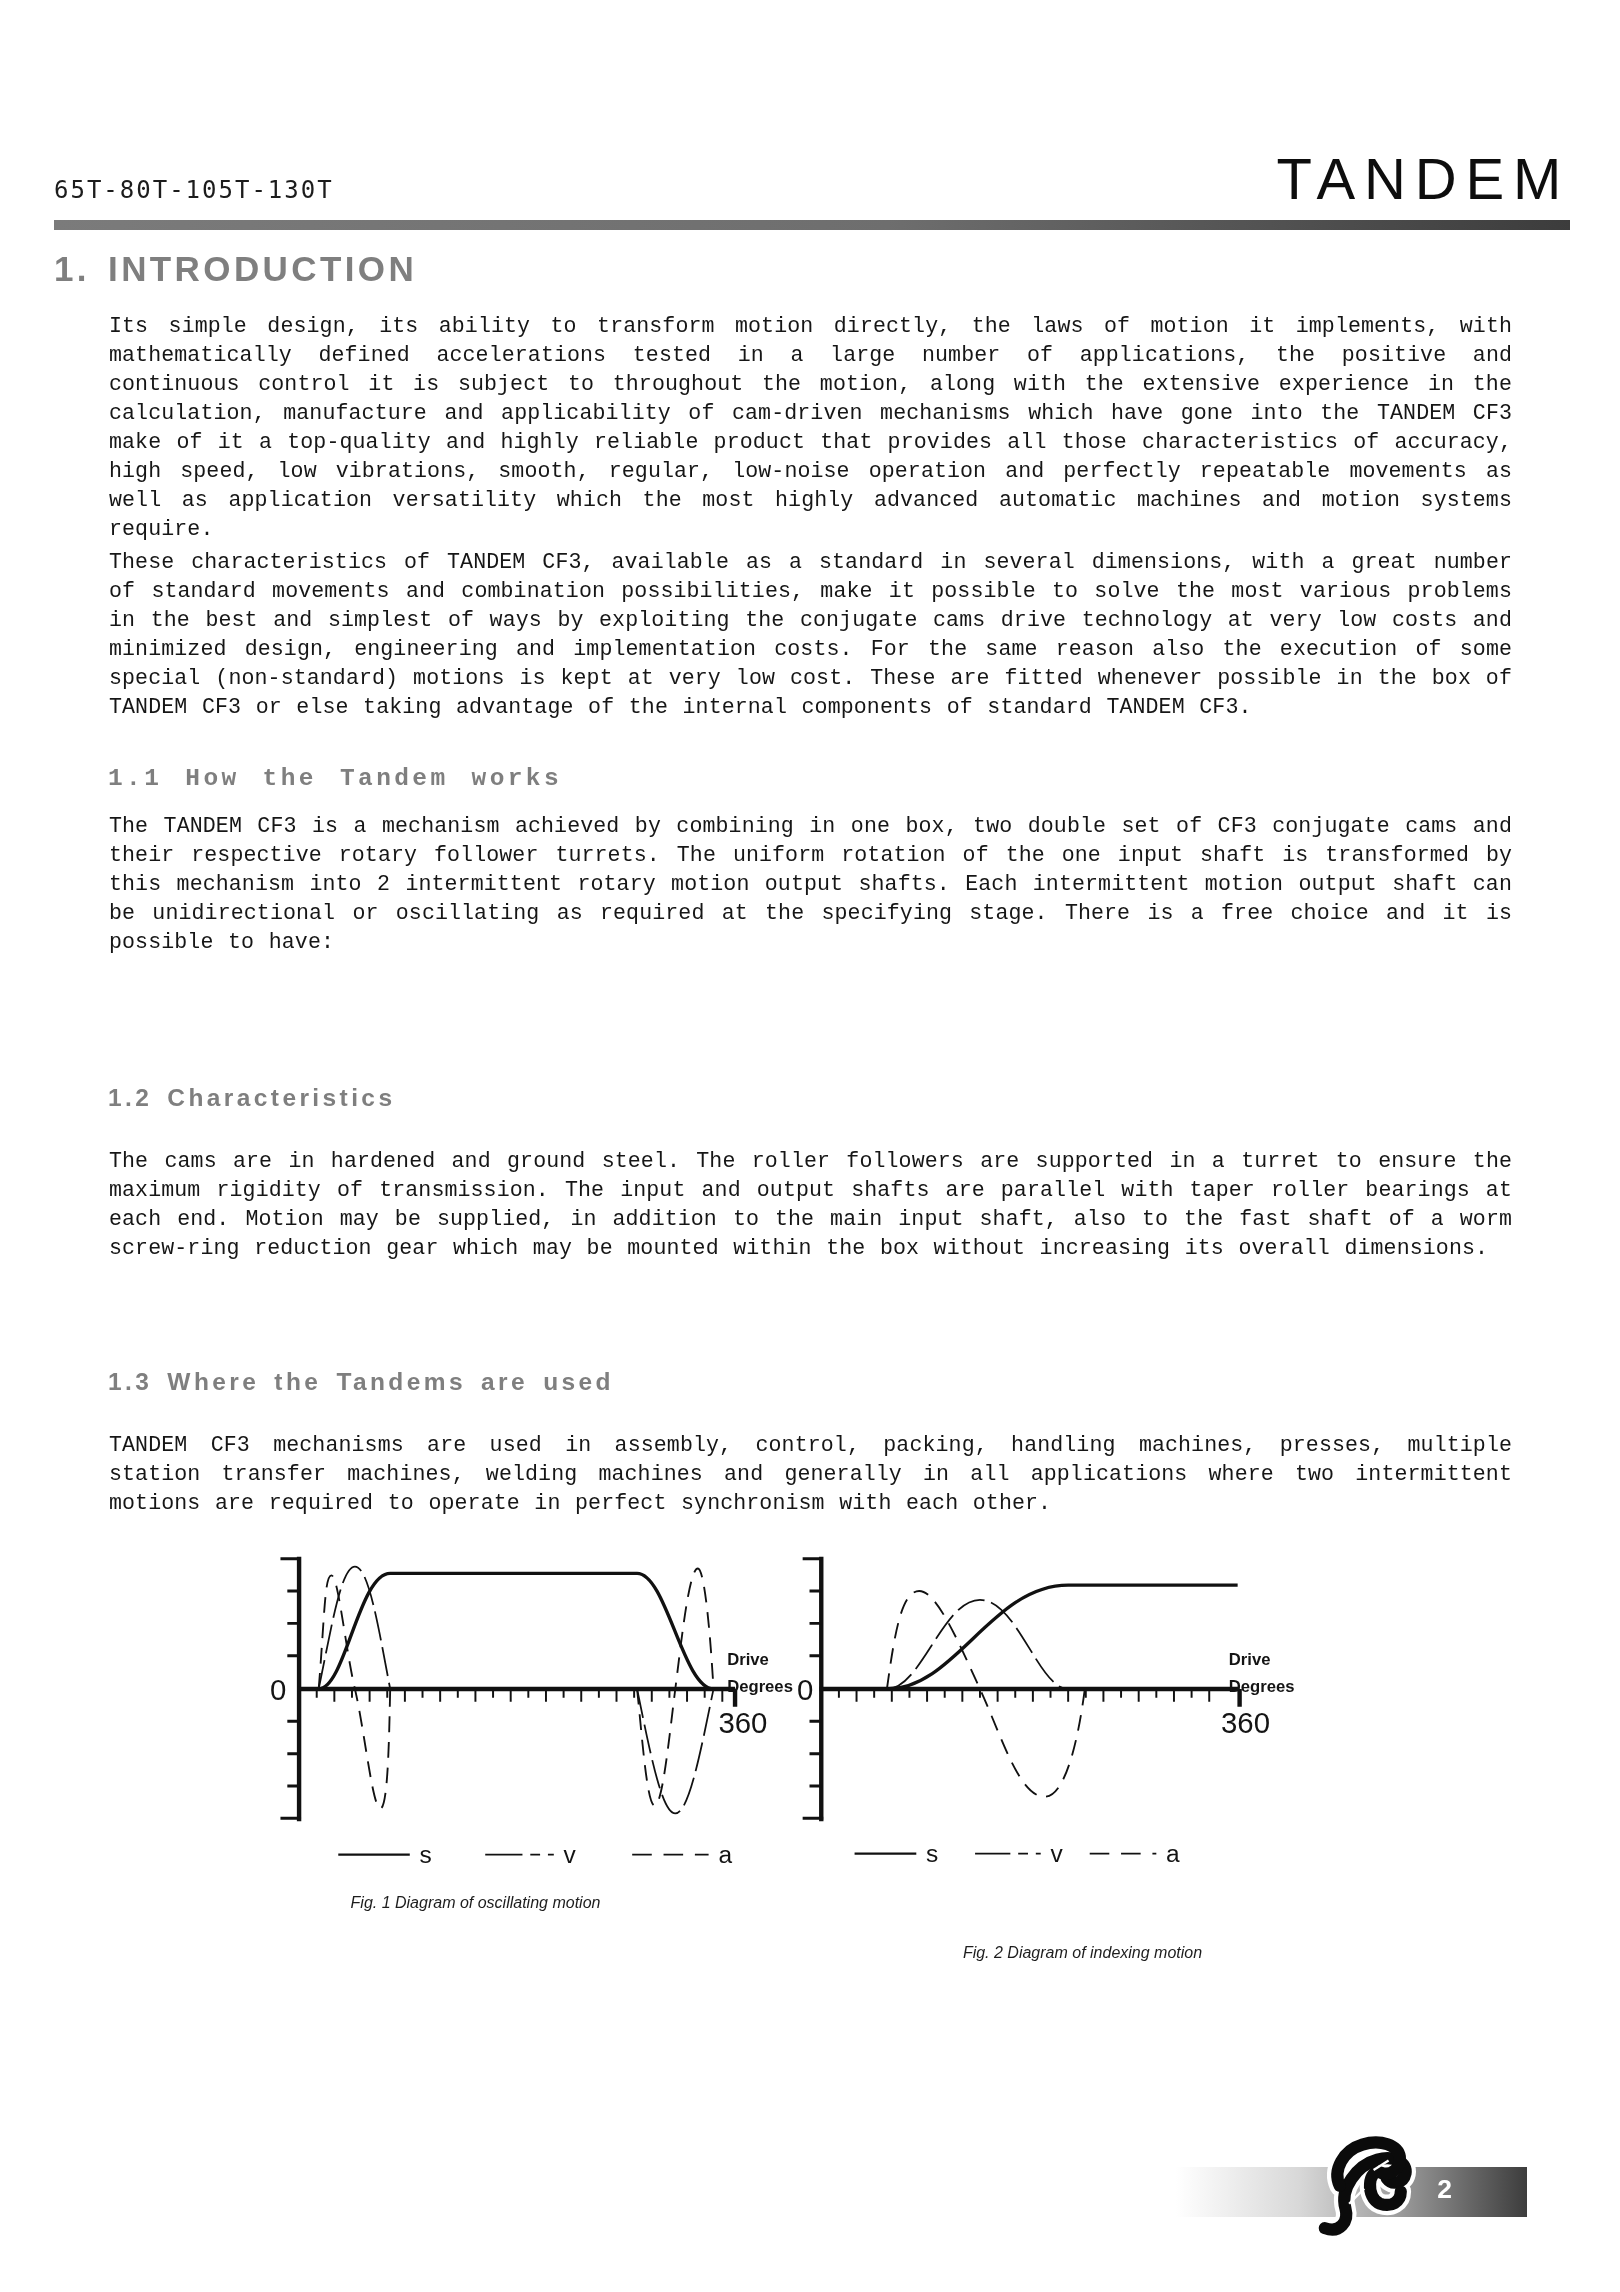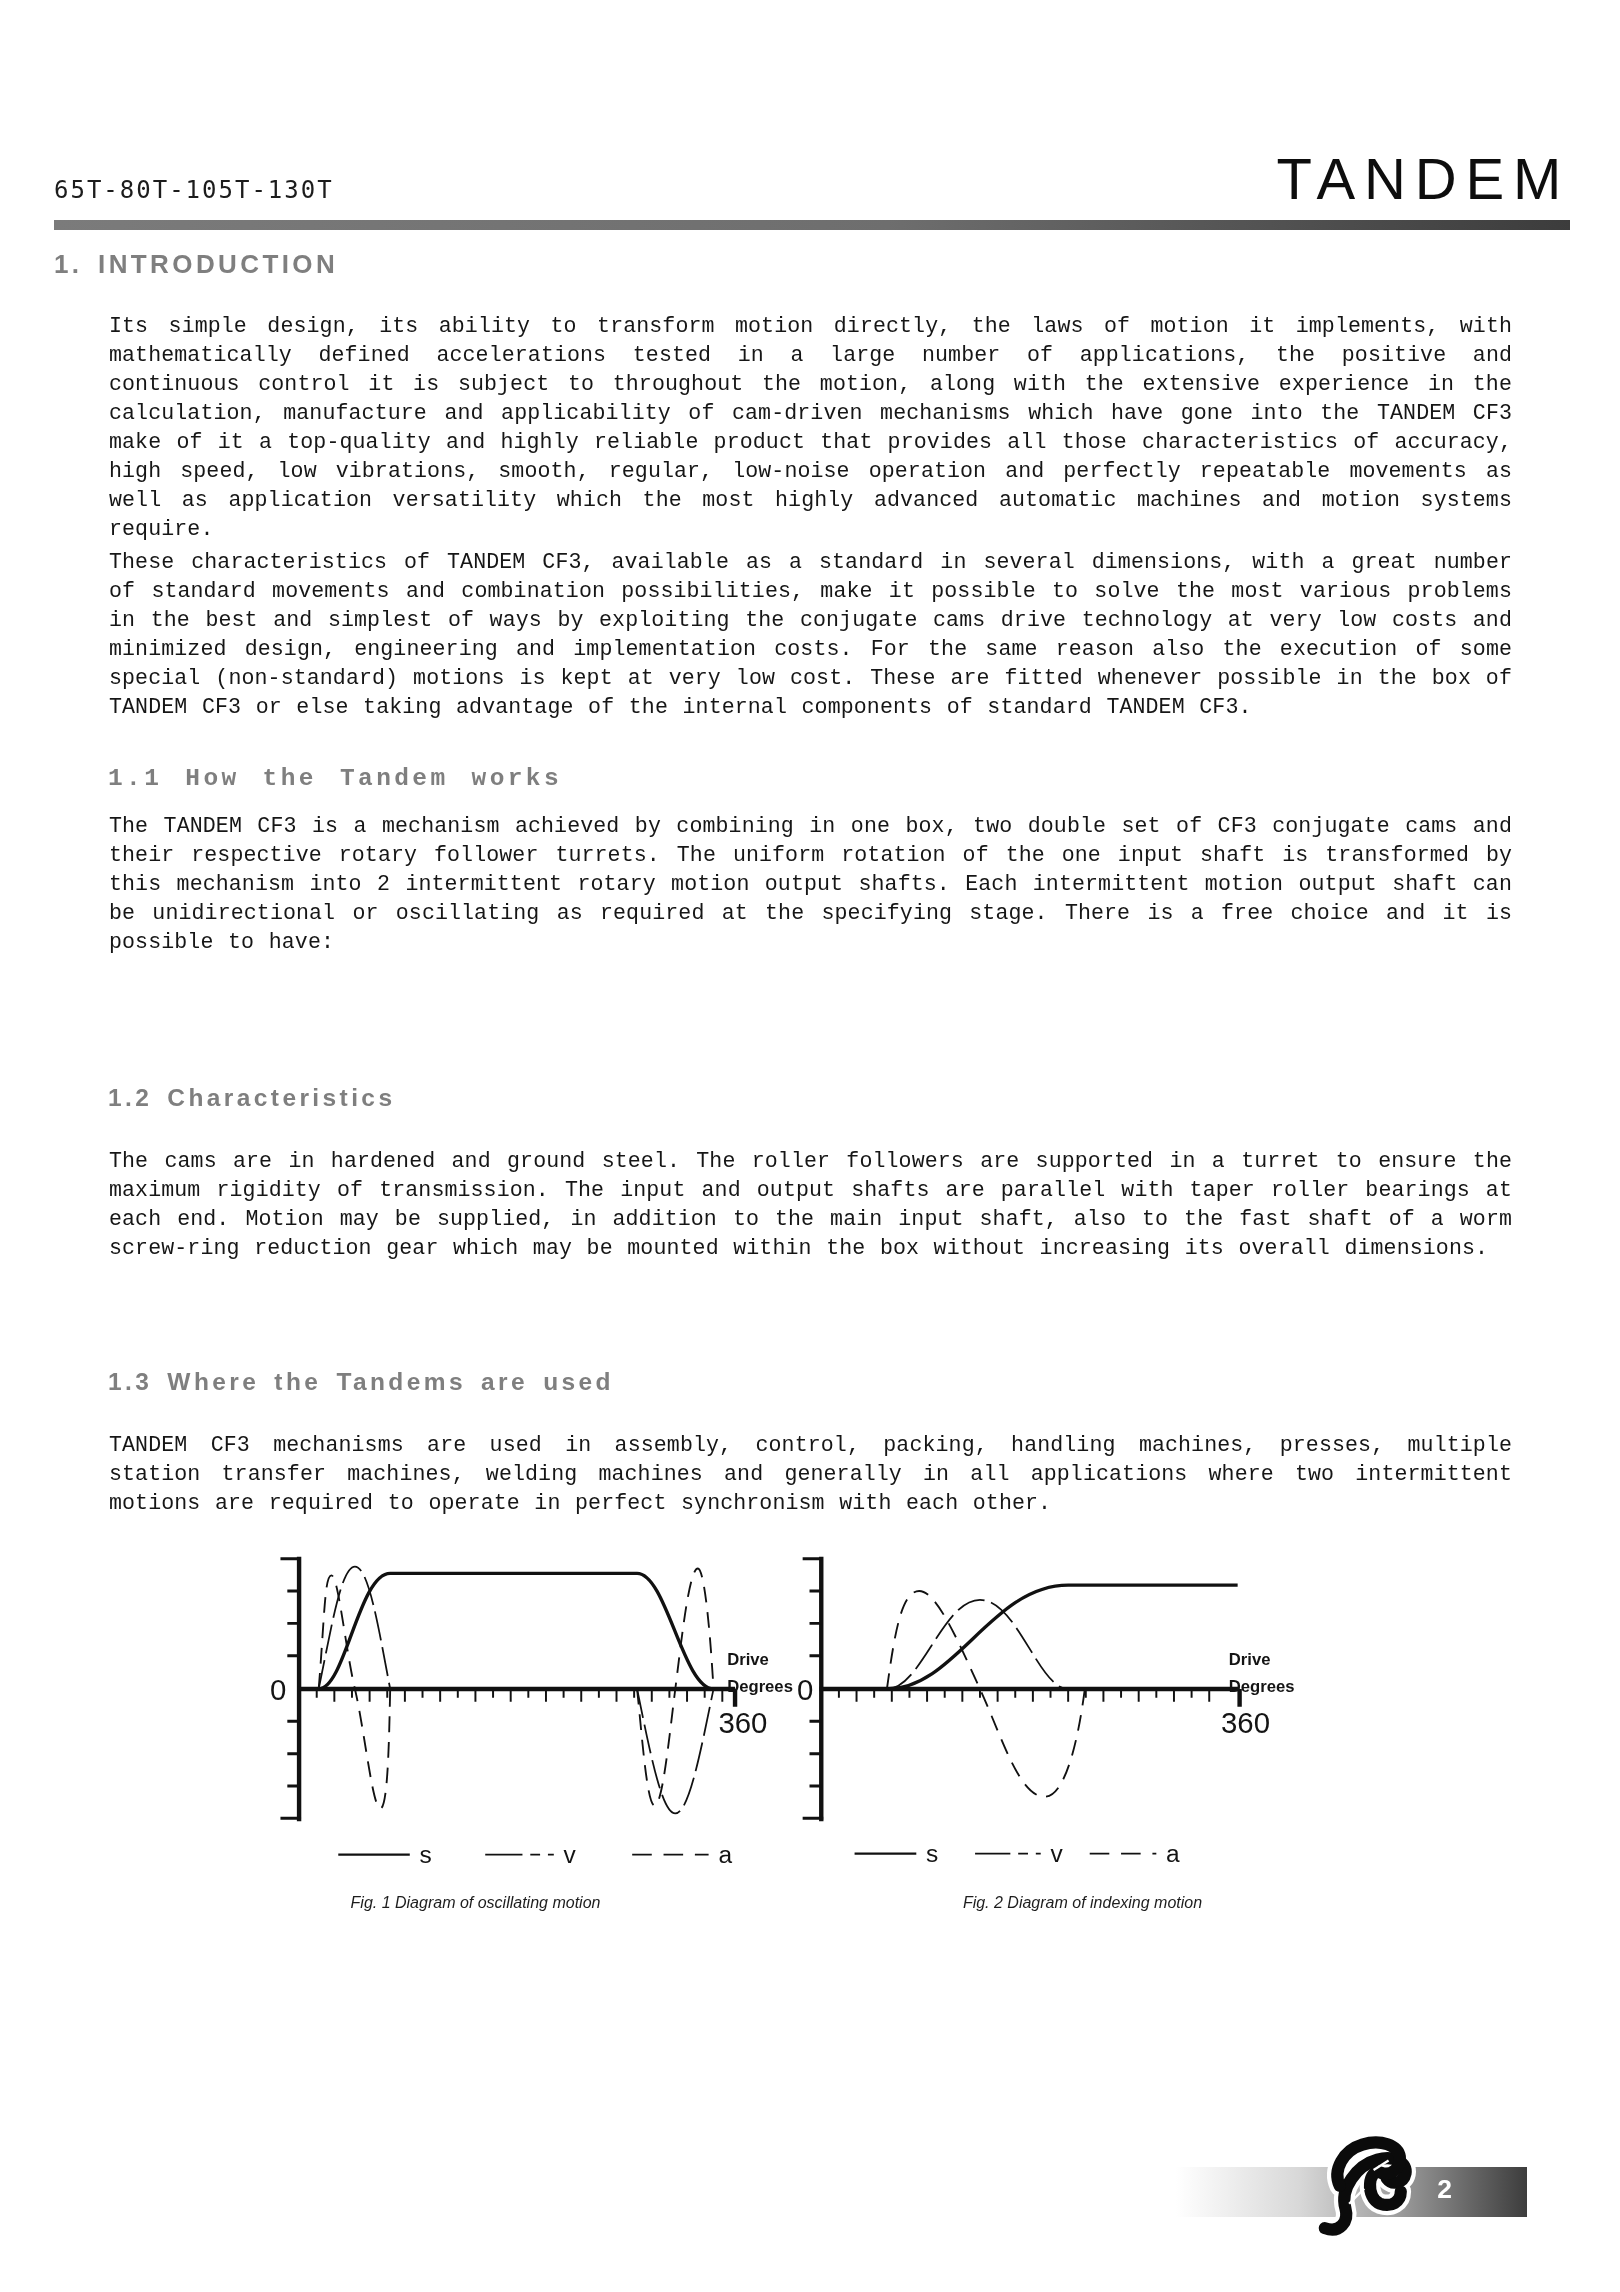--- a/index.html
+++ b/index.html
@@ -18,21 +18,21 @@
     color:#0d0d0d;font-weight:400;
   }
   .header-rule{
     left:54px;top:220px;width:1516px;height:9.8px;
     background:linear-gradient(to right,#7b7b7b,#6e6e6e 55%,#3c3c3c);
   }
   
   .h1{
     font-weight:bold;color:#7f7f7f;letter-spacing:3.4px;word-spacing:4.9px;
   }
-  .h1.main{left:54px;top:249px;font-size:26px;}
+  .h1.main{left:54px;top:249px;font-size:35px;}
   .h1.sub{font-size:24.5px;}
   
   .bodytext{
     left:105px;width:1411px;font-size:21.6px;line-height:29px;
     text-align:justify;letter-spacing:0.1px;word-spacing:1.5px;color:#161616;
   }
   .bodytext p{margin:4px;font-family:Liberation Mono, monospace;}
   .options{margin-left:157px;text-align:left;}
   .options div{white-space:nowrap;}
   
@@ -137,21 +137,21 @@
       <text class="leglbl" x="945" y="325">s</text>
       <path d="M995 316 H1062" stroke="#111" stroke-width="1.8" fill="none" stroke-dasharray="36 8 10 8"></path>
       <text class="leglbl" x="1072" y="325">v</text>
       <path d="M1112 316 H1180" stroke="#111" stroke-width="1.8" fill="none" stroke-dasharray="20 12"></path>
       <text class="leglbl" x="1190" y="325">a</text>
     </g>
   </g>
 </svg>
 
 <div class="abs caption" style="left:201px;top:1894px;width:549px;">Fig. 1 Diagram of oscillating motion</div>
-<div class="abs caption" style="left:774px;top:1894px;width:617px;">Fig. 2 Diagram of indexing motion</div>
+<div class="abs caption" style="left:774px;top:1944px;width:617px;">Fig. 2 Diagram of indexing motion</div>
 
 <div class="abs footer-bar"></div>
 <svg class="abs" style="left:1306px;top:2123px;" width="122" height="122" viewBox="0 0 130 130">
 
   <g stroke="#ffffff" stroke-width="22" fill="none" stroke-linecap="round">
     <path d="M20 112 C36 118 46 105 42 91 C36 70 54 45 76 39 C94 34 108 42 106 54 C104 64 92 67 86 59"></path>
     <path d="M36 67 C28 50 40 29 60 23 C80 17 98 24 100 36 C102 48 90 57 80 53 C66 47 63 80 79 86 C91 90 101 84 101 73"></path>
   </g>
 
   <g stroke="#0b0b0b" stroke-width="13" fill="none" stroke-linecap="round">

